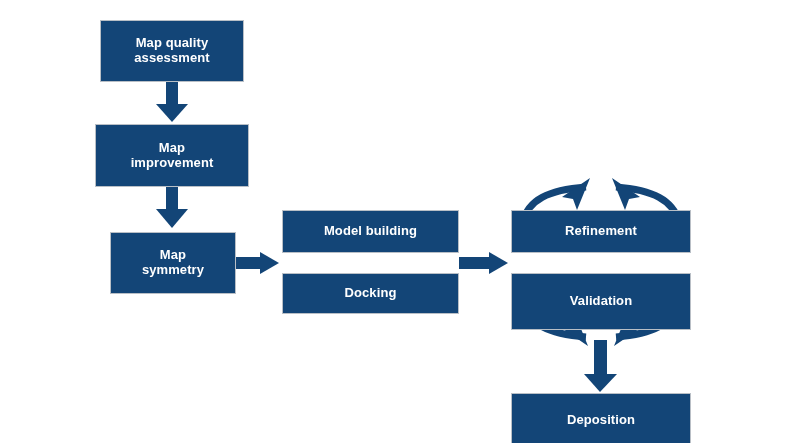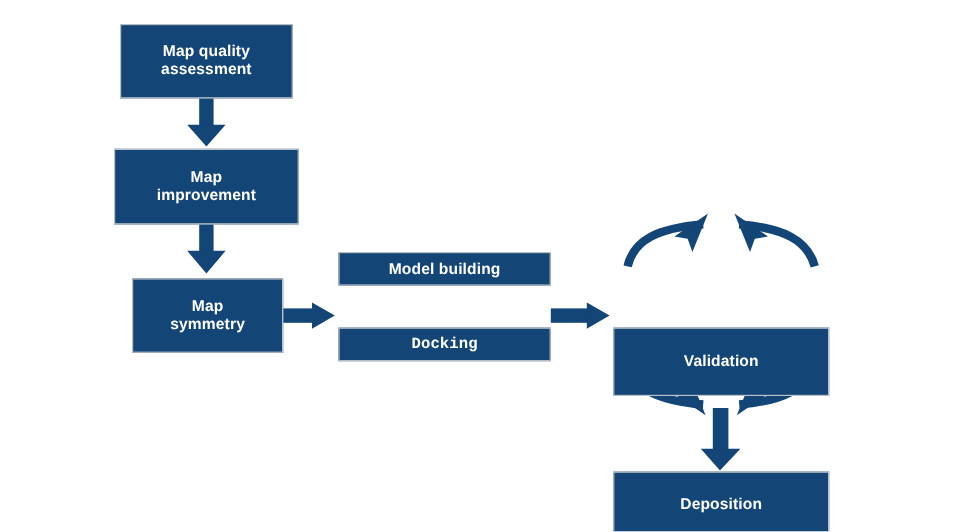--- a/index.html
+++ b/index.html
@@ -36,22 +36,22 @@
     user-select: none;
   }
   .node .node-label {
     display: block;
     width: 100%;
     white-space: pre-line;
   }
   #node-map-quality  { left: 100px; top: 20px;  width: 144px; height: 62px; }
   #node-map-improve  { left: 95px;  top: 124px; width: 154px; height: 63px; }
   #node-map-symmetry { left: 110px; top: 232px; width: 126px; height: 62px; }
-  #node-model-build  { left: 282px; top: 210px; width: 177px; height: 28px; }
-  #node-docking      { left: 282px; top: 273px; width: 177px; height: 28px; font-family: Liberation Mono, monospace; }
+  #node-model-build  { left: 282px; top: 210px; width: 177px; height: 43px; }
+  #node-docking      { left: 282px; top: 273px; width: 177px; height: 41px; }
   #node-refinement   { left: 511px; top: 210px; width: 180px; height: 43px; }
   #node-validation   { left: 511px; top: 273px; width: 180px; height: 57px; }
   #node-deposition   { left: 511px; top: 393px; width: 180px; height: 54px; }
 
   #arrow-layer {
     position: absolute;
     left: 0; top: 0;
     width: 800px;
     height: 443px;
     z-index: 2;
@@ -138,20 +138,23 @@
   </div>
 
   <div class="node" id="node-model-build">
     <span class="node-label">Model building</span>
   </div>
 
   <div class="node" id="node-docking">
     <span class="node-label">Docking</span>
   </div>
 
+  <div class="node" id="node-refinement">
+    <span class="node-label">Refinement</span>
+  </div>
 
   <div class="node" id="node-validation">
     <span class="node-label">Validation</span>
   </div>
 
   <div class="node" id="node-deposition">
     <span class="node-label">Deposition</span>
   </div>
 
 </div>

